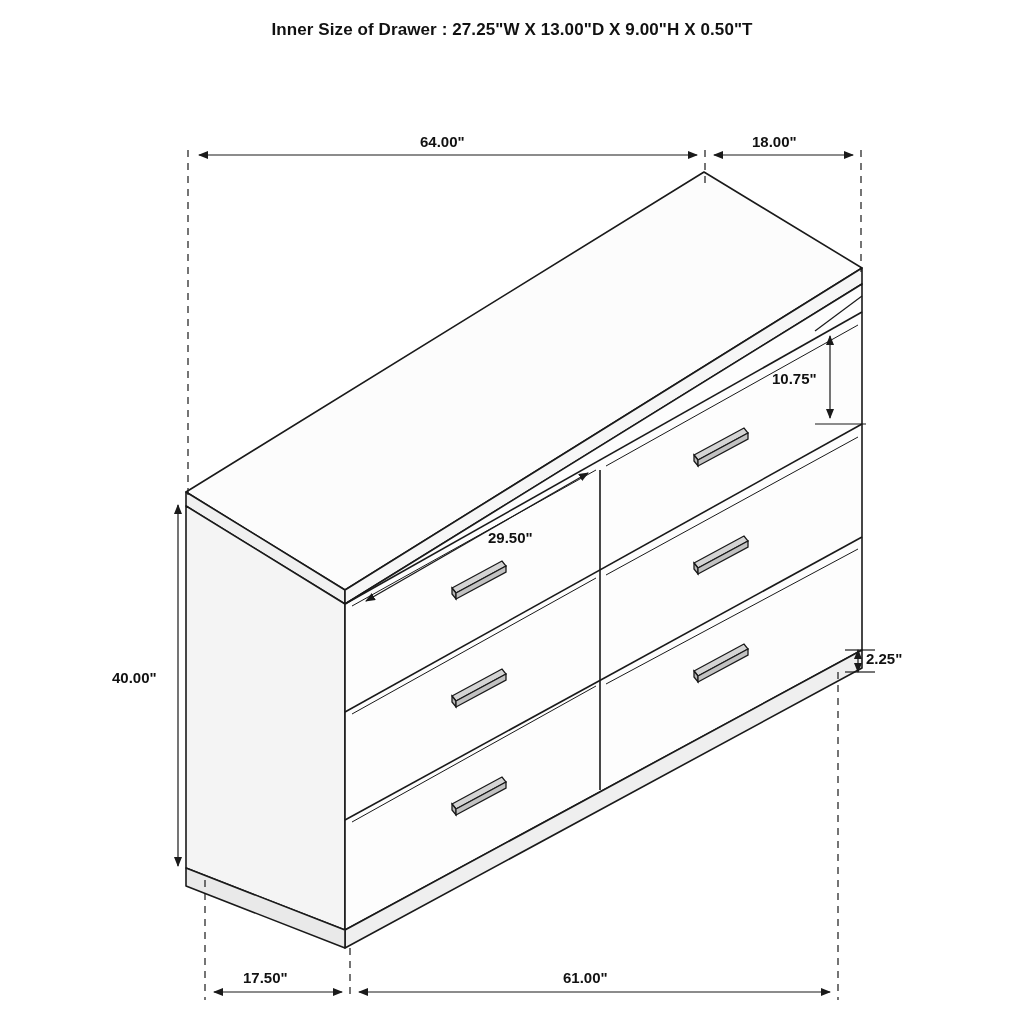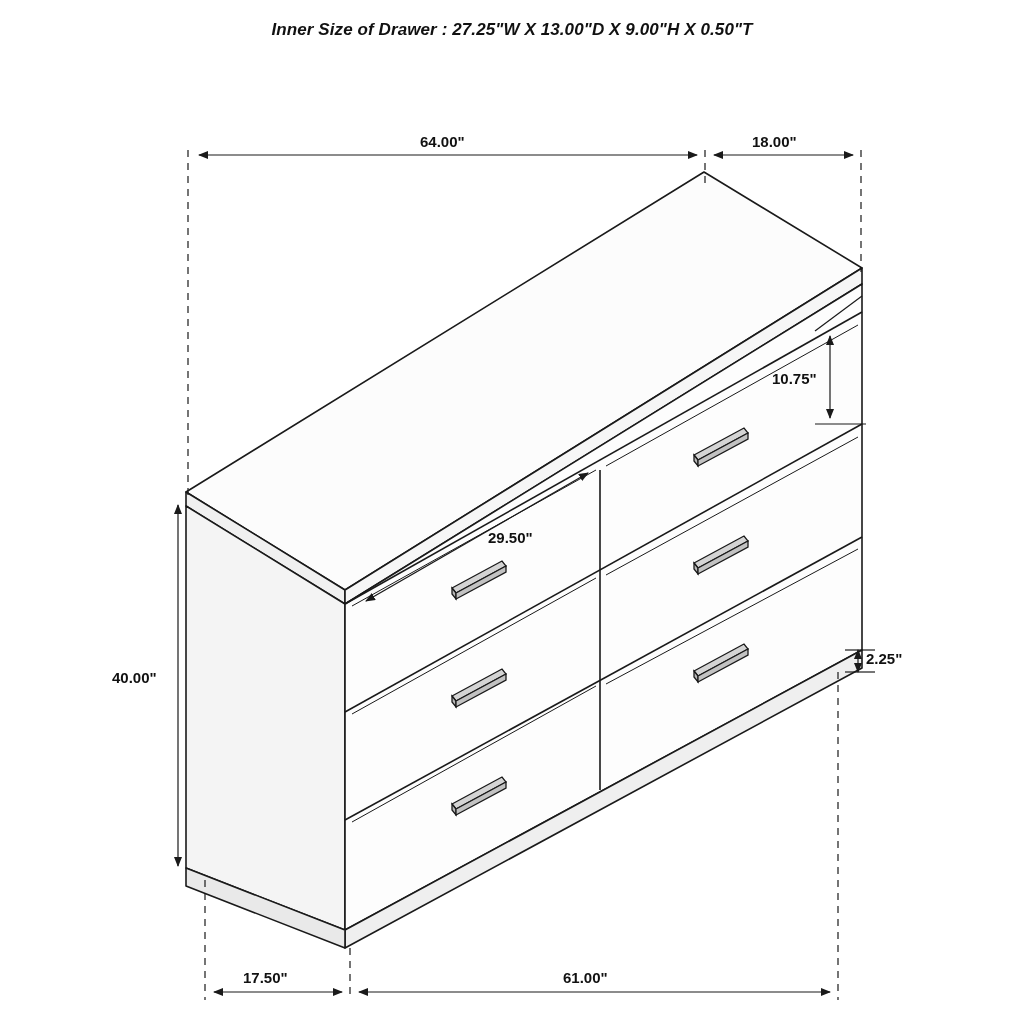--- a/index.html
+++ b/index.html
@@ -22,21 +22,20 @@
   #title {
     position: absolute;
     top: 20px;
     left: 0;
     width: 1024px;
     text-align: center;
     font-size: 17px;
     font-weight: bold;
     letter-spacing: 0.1px;
     color: #111;
-    font-style: italic;
   }
   svg.diagram {
     position: absolute;
     top: 0;
     left: 0;
   }
   .dimlabel {
     position: absolute;
     font-size: 15px;
     font-weight: bold;

